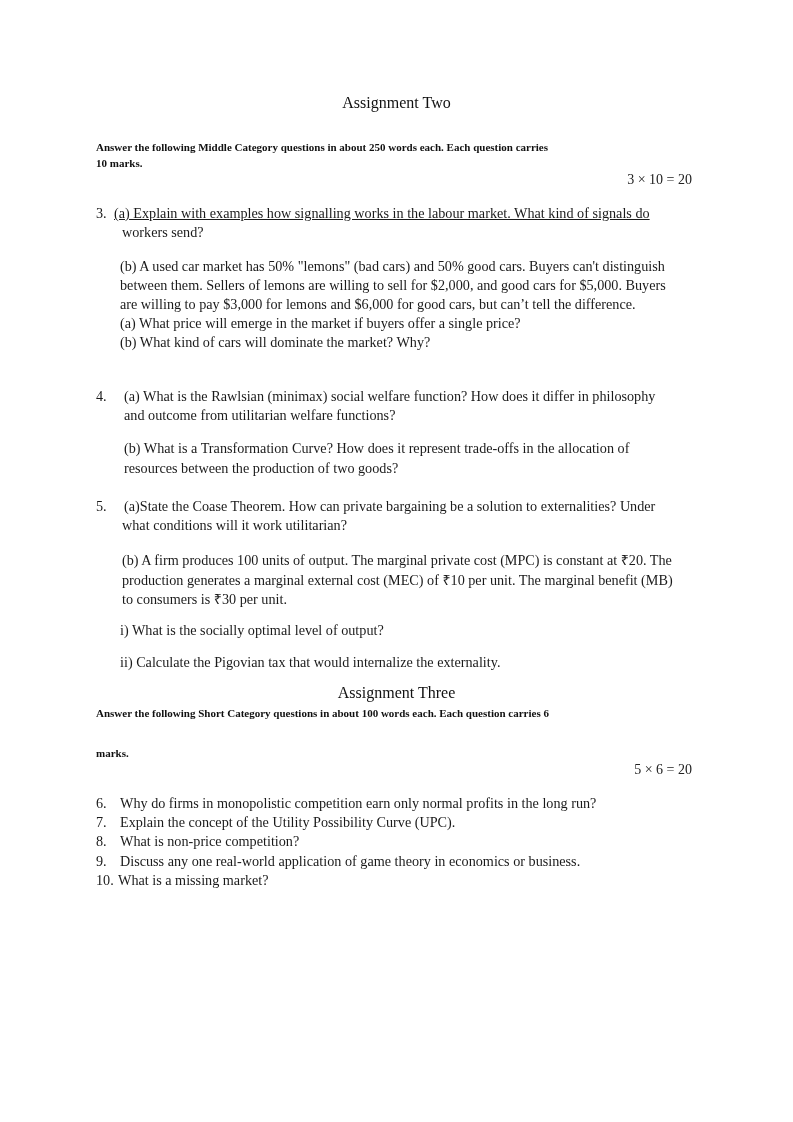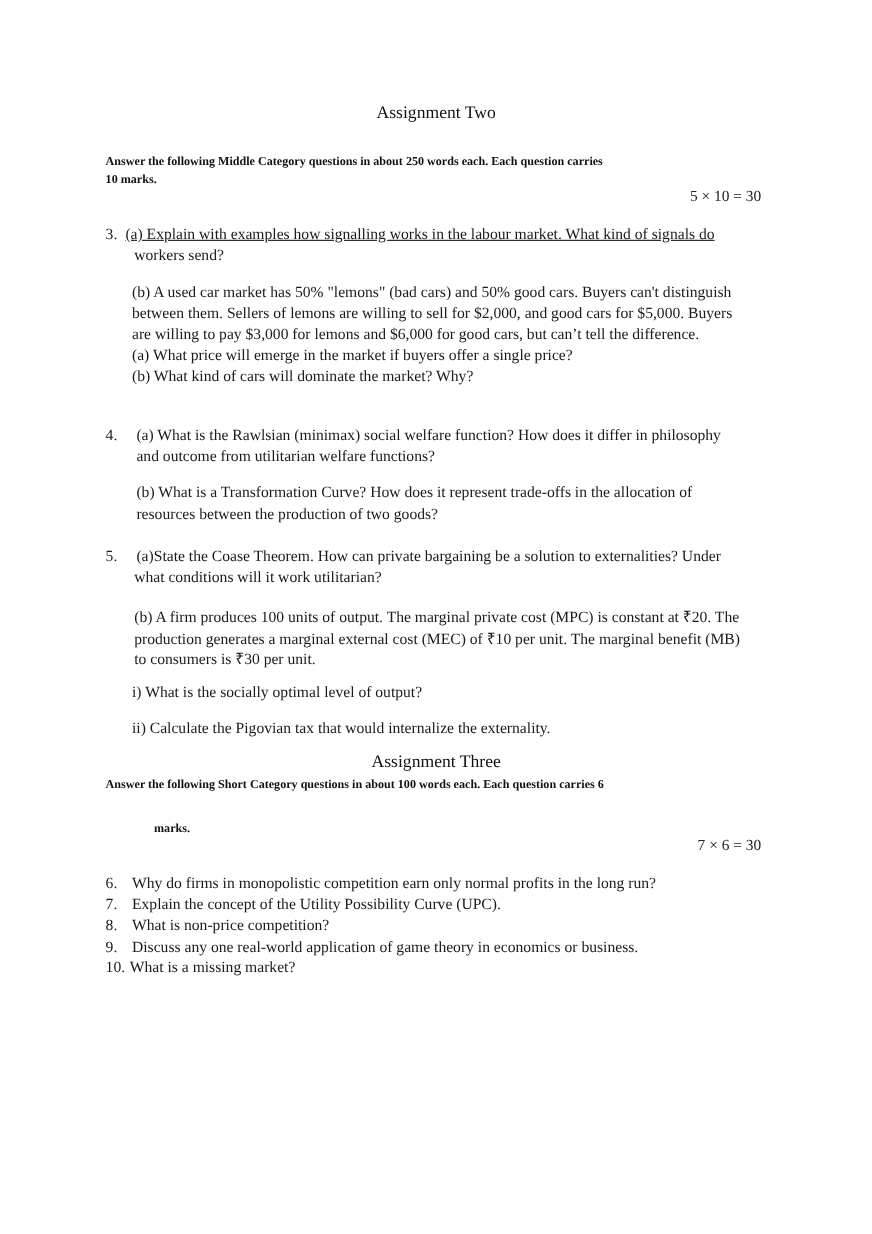--- a/index.html
+++ b/index.html
@@ -19,21 +19,21 @@
   .marks { right: 101px; font-size: 14px; color: #222; text-align: right; }
   .qnum { font-size: 14.2px; }
   .line { font-size: 14.2px; white-space: nowrap; }
 </style>
 </head>
 <body>
 
 <h1 class="abs title" style="top:94px;">Assignment Two</h1>
 <div class="abs instr" style="top:139px;">Answer the following Middle Category questions in about 250 words each. Each question carries</div>
 <div class="abs instr" style="top:155px;">10 marks.</div>
-<div class="abs marks" style="top:172px;">5 × 10 = 30</div>
+<div class="abs marks" style="top:172px;">3 × 10 = 20</div>
 
 <div>
   <span class="abs qnum" style="left:96px; top:205px;">3.</span>
   <span class="abs line" style="left:114px; top:205px;text-decoration:underline;">(a) Explain with examples how signalling works in the labour market. What kind of signals do</span>
   <span class="abs line" style="left:122px; top:224px;">workers send?</span>
   <span class="abs line" style="left:120px; top:258px;">(b) A used car market has 50% "lemons" (bad cars) and 50% good cars. Buyers can't distinguish</span>
   <span class="abs line" style="left:120px; top:277px;">between them. Sellers of lemons are willing to sell for $2,000, and good cars for $5,000. Buyers</span>
   <span class="abs line" style="left:120px; top:296px;">are willing to pay $3,000 for lemons and $6,000 for good cars, but can’t tell the difference.</span>
   <span class="abs line" style="left:120px; top:315px;">(a) What price will emerge in the market if buyers offer a single price?</span>
   <span class="abs line" style="left:120px; top:334px;">(b) What kind of cars will dominate the market? Why?</span>
@@ -53,22 +53,22 @@
   <span class="abs line" style="left:122px; top:517px;">what conditions will it work utilitarian?</span>
   <span class="abs line" style="left:122px; top:550px;">(b) A firm produces 100 units of output. The marginal private cost (MPC) is constant at ₹20. The</span>
   <span class="abs line" style="left:122px; top:570px;">production generates a marginal external cost (MEC) of ₹10 per unit. The marginal benefit (MB)</span>
   <span class="abs line" style="left:122px; top:589px;">to consumers is ₹30 per unit.</span>
   <span class="abs line" style="left:120px; top:622px;">i) What is the socially optimal level of output?</span>
   <span class="abs line" style="left:120px; top:654px;">ii) Calculate the Pigovian tax that would internalize the externality.</span>
 </div>
 
 <h1 class="abs title" style="top:684px;text-align:center;">Assignment Three</h1>
 <div class="abs instr" style="top:705px;">Answer the following Short Category questions in about 100 words each. Each question carries 6</div>
-<div class="abs instr" style="top:745px;margin-left:44px;">marks.</div>
-<div class="abs marks" style="top:762px;">7 × 6 = 30</div>
+<div class="abs instr" style="top:745px;">marks.</div>
+<div class="abs marks" style="top:762px;">5 × 6 = 20</div>
 
 <div>
   <div>
     <span class="abs qnum" style="left:96px; top:795px;">6.</span>
     <span class="abs line" style="left:120px; top:795px;">Why do firms in monopolistic competition earn only normal profits in the long run?</span>
   </div>
   <div>
     <span class="abs qnum" style="left:96px; top:814px;">7.</span>
     <span class="abs line" style="left:120px; top:814px;">Explain the concept of the Utility Possibility Curve (UPC).</span>
   </div>

